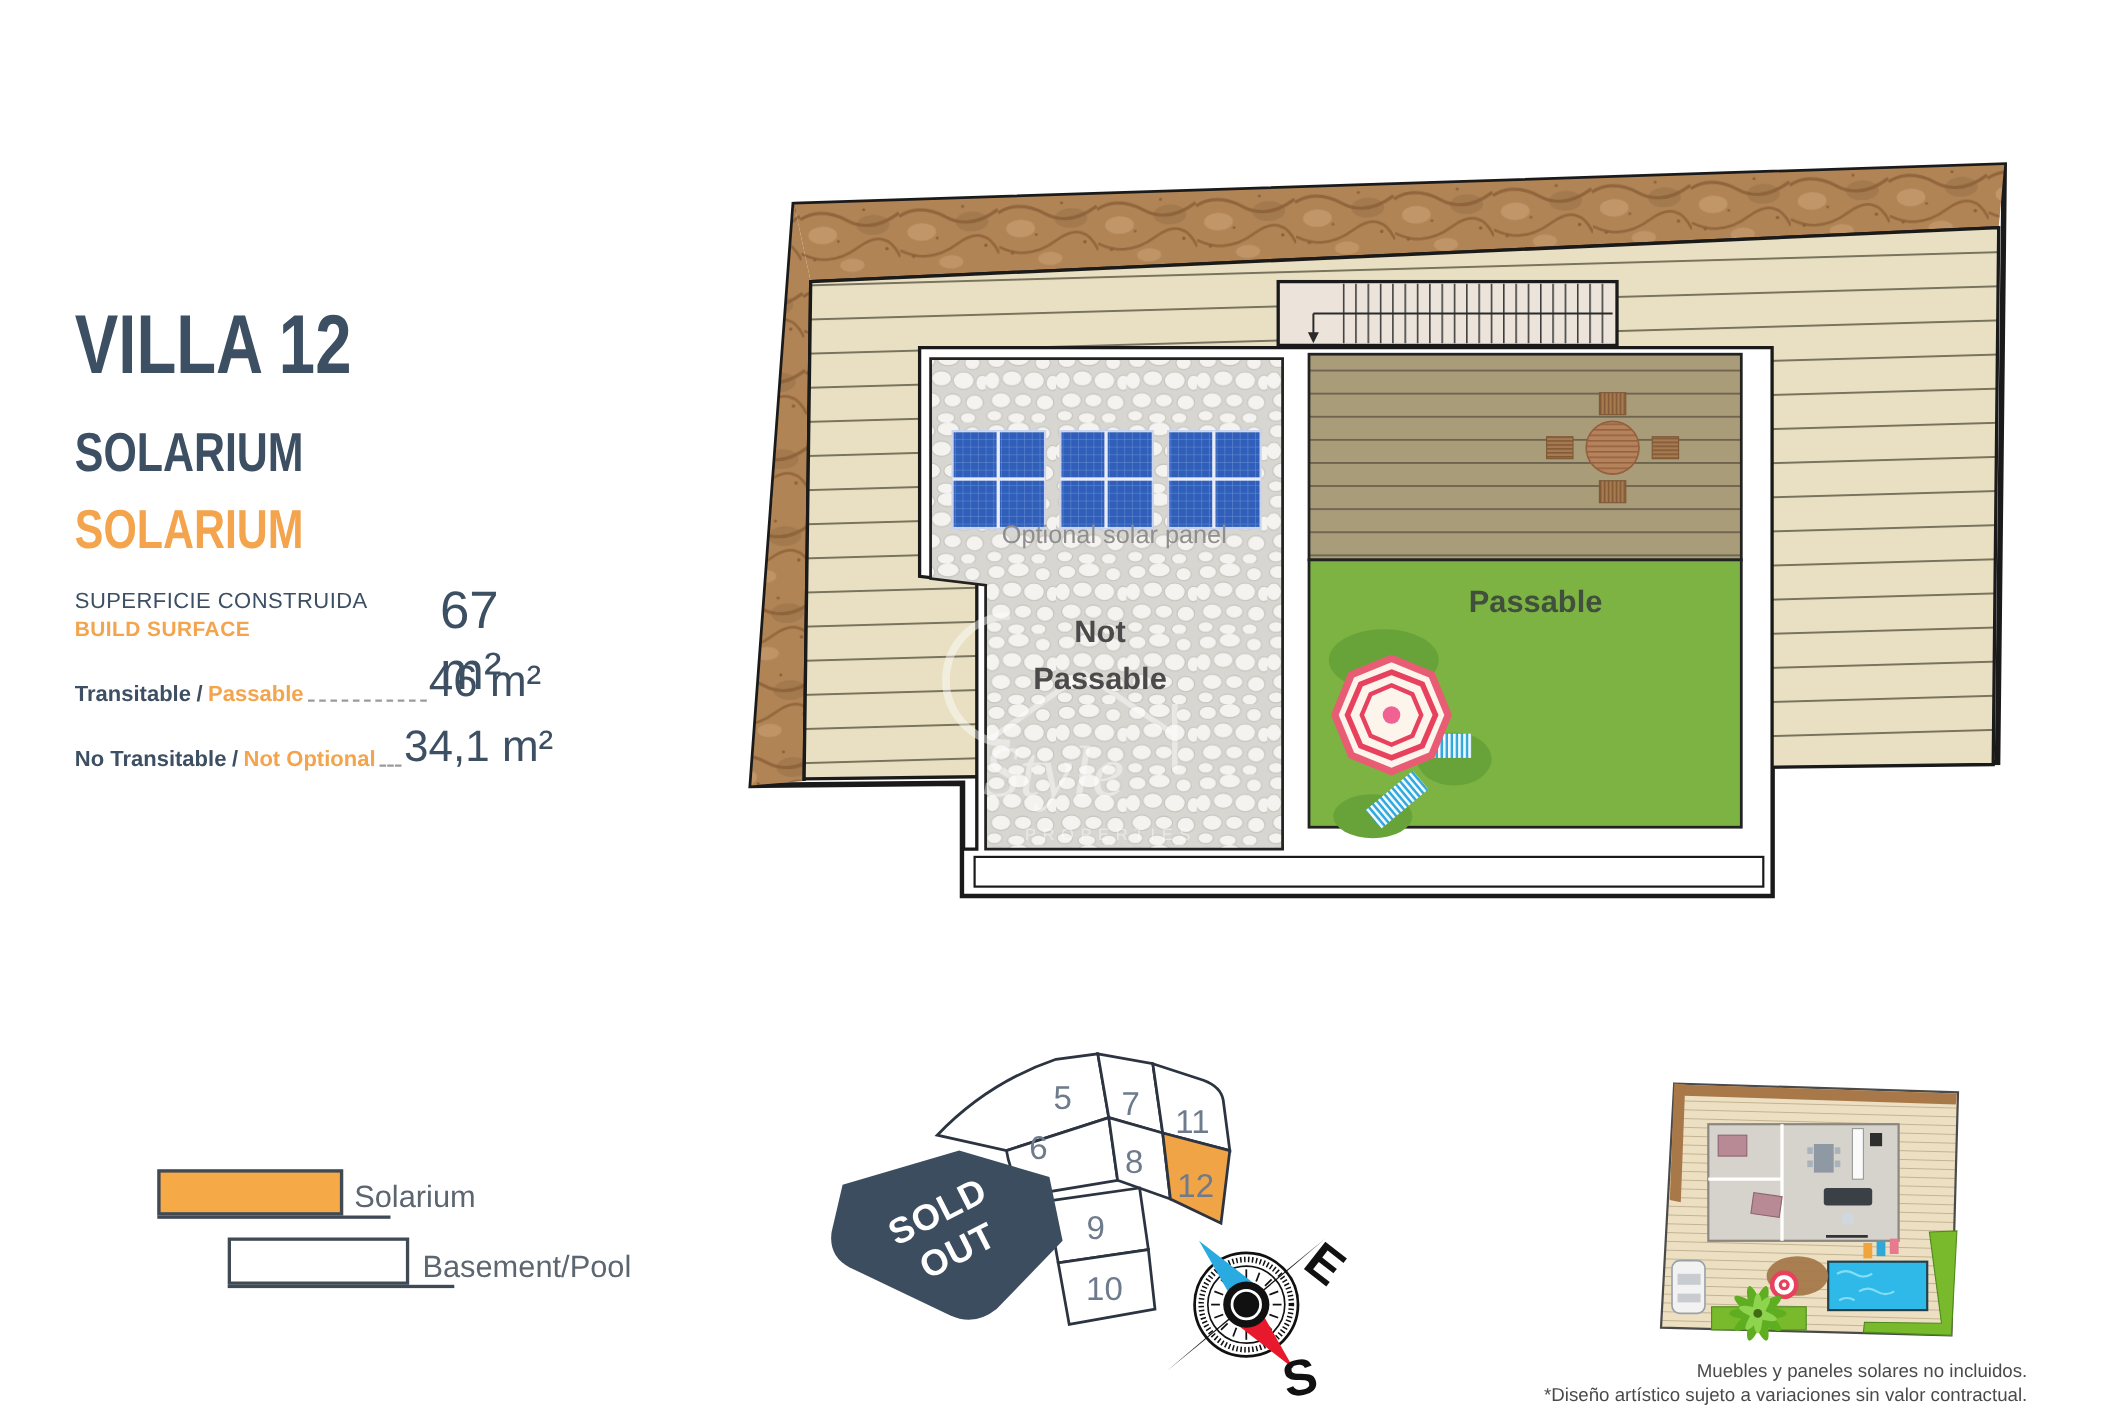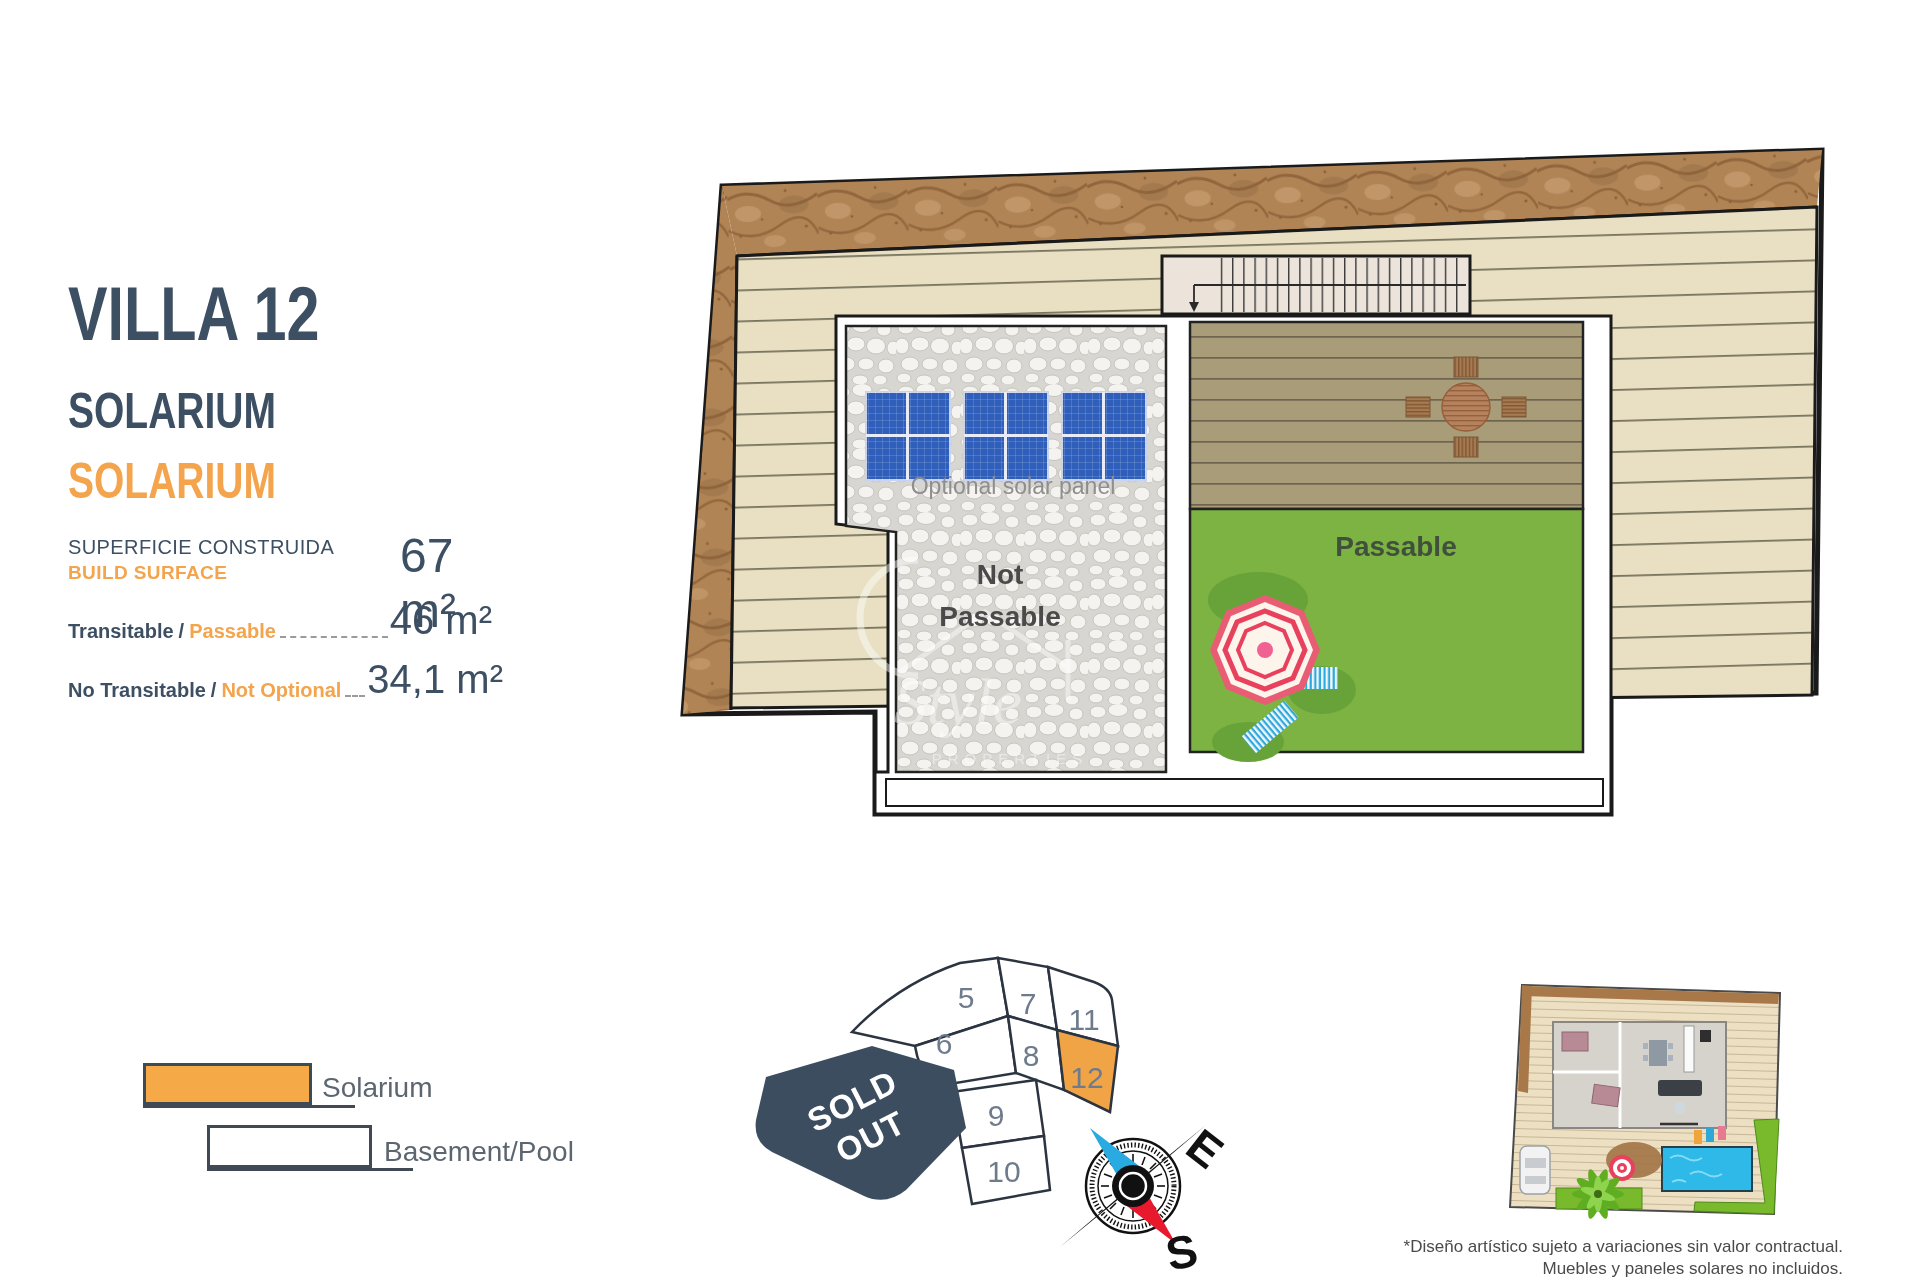--- a/index.html
+++ b/index.html
@@ -349,17 +349,17 @@
   <div class="legend">
     <div class="lg-box" style="left:143px;top:1063px;width:169px;height:42px;background:#f5a947;"></div>
     <div class="lg-line" style="left:143px;top:1105px;width:212px;"></div>
     <div class="lg-label" style="left:322px;top:1072px;">Solarium</div>
     <div class="lg-box" style="left:207px;top:1125px;width:165px;height:43px;background:#ffffff;"></div>
     <div class="lg-line" style="left:207px;top:1168px;width:206px;"></div>
     <div class="lg-label" style="left:384px;top:1136px;">Basement/Pool</div>
   </div>
 
   <div class="disclaimer">
+    <div>Muebles y paneles solares no incluidos.</div>
     <div>*Diseño artístico sujeto a variaciones sin valor contractual.</div>
-    <div>Muebles y paneles solares no incluidos.</div>
   </div>
 
 </div>
 
 </body></html>

